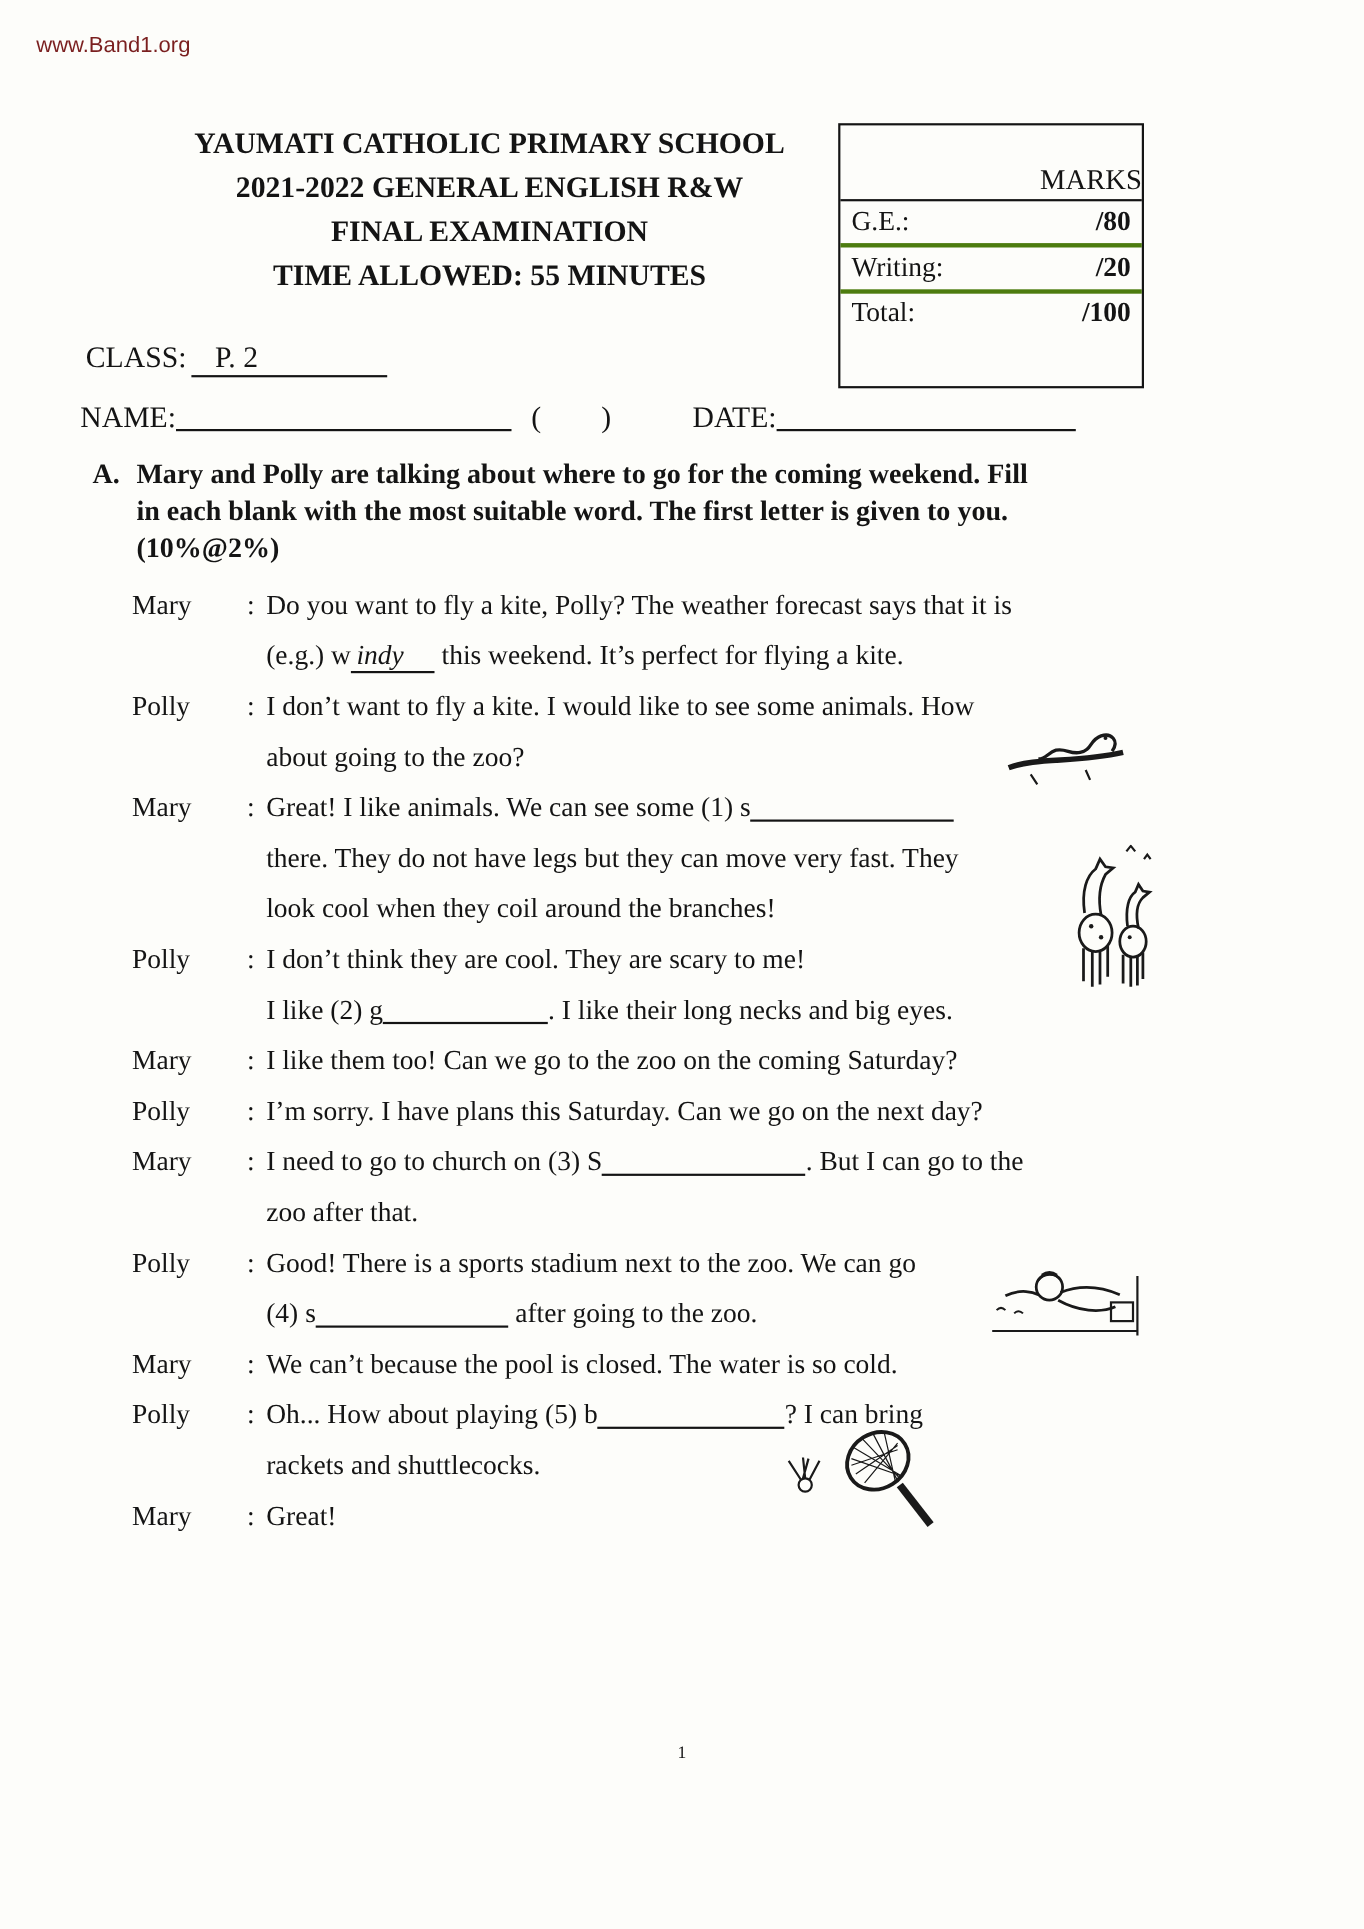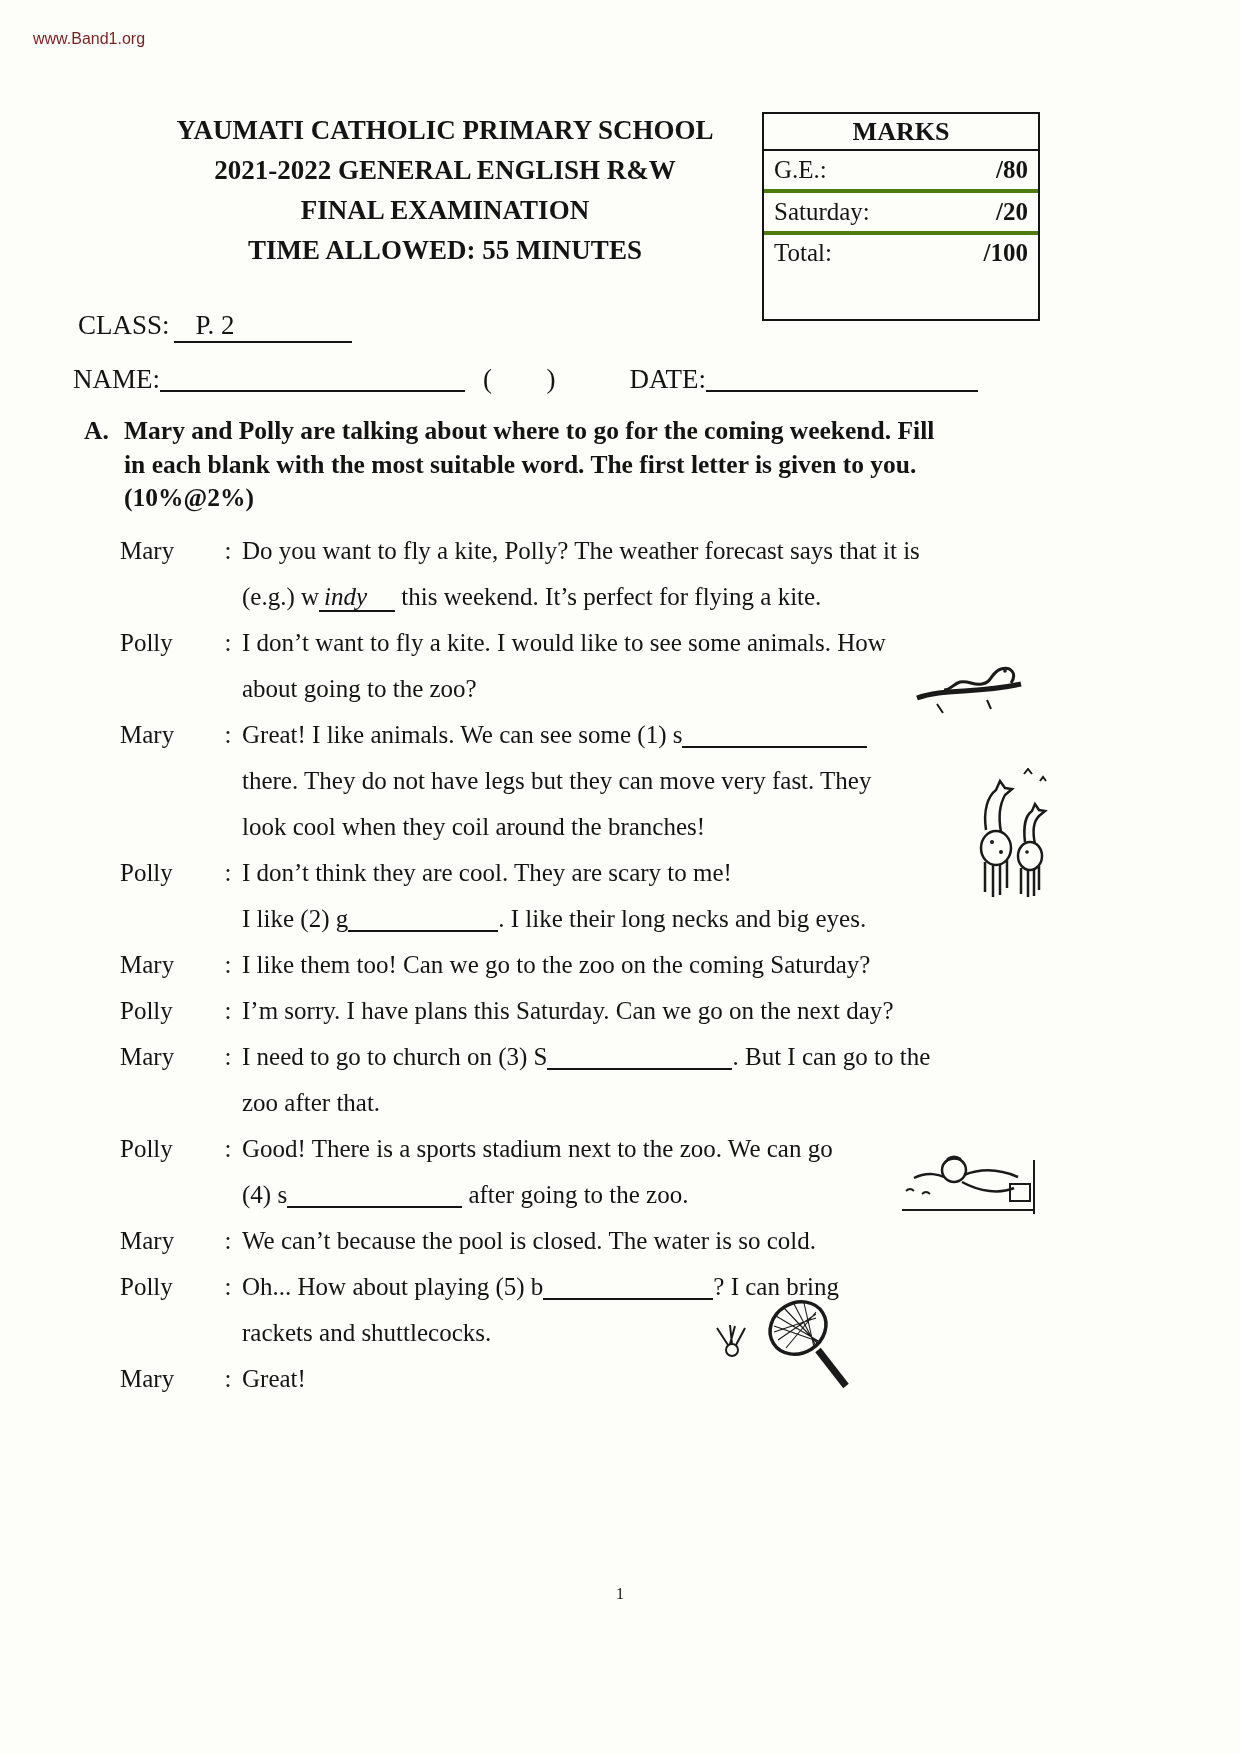--- a/index.html
+++ b/index.html
@@ -1,26 +1,26 @@
 <!DOCTYPE html>
 <html><head>
 <meta charset="utf-8">
 <style>
   * { margin:0; padding:0; box-sizing:border-box; }
   html,body { background:#e8e8e8; }
   body { width:1240px; height:1754px; position:relative; font-family:"Liberation Serif", serif; color:#141414; }
   .page { position:absolute; inset:0; background:#fdfdfa; overflow:hidden; }
 
-  .watermark { position:absolute; left:33px; top:30px; font-family:"Liberation Sans", sans-serif; font-size:16px; color:#7a1f1f; }
+  .watermark { position:absolute; left:33px; top:30px; font-family:"Liberation Sans", sans-serif; font-size:20px; color:#7a1f1f; }
 
   .header { position:absolute; left:110px; top:110px; width:670px; text-align:center; font-weight:bold; }
   .header div { font-size:27px; line-height:40px; white-space:nowrap; }
 
   .marks { position:absolute; left:762px; top:112px; width:278px; border:2px solid #141414; background:#fdfdfa; }
-  .marks-title { text-align:center; font-weight:bold; font-size:26px; padding:3px 0 2px; border-bottom:2px solid #141414; }
+  .marks-title { text-align:right; font-weight:normal; font-size:26px; padding:3px 0 2px; border-bottom:2px solid #141414;margin-top:32px; }
   .marks-row { display:flex; justify-content:space-between; align-items:center; padding:0 10px; font-size:25px; height:42px; border-bottom:4px solid #4d7c0f; }
   .marks-row:last-child { border-bottom:none; }
   .marks-row.tall { height:84px; align-items:stretch; justify-content:space-between; padding:4px 10px 4px; }
   .m-value { font-weight:bold; }
   .marks-row.tall .m-value { text-align:center; }
 
   .class-line { position:absolute; left:78px; top:310px; font-size:27px; }
   .u-class { display:inline-block; width:178px; border-bottom:2px solid #141414; padding-left:22px; margin-left:4px; }
 
   .name-line { position:absolute; left:73px; top:358px; font-size:27px; white-space:nowrap; }
@@ -58,21 +58,21 @@
   </div>
 
   <div class="marks">
     <div class="marks-title">MARKS</div>
     <div>
         <div class="marks-row">
           <span class="m-label">G.E.:</span>
           <span class="m-value">/80</span>
         </div>
         <div class="marks-row">
-          <span class="m-label">Saturday:</span>
+          <span class="m-label">Writing:</span>
           <span class="m-value">/20</span>
         </div>
         <div class="marks-row tall">
           <span class="m-label">Total:</span>
           <span class="m-value">/100</span>
         </div>
       </div>
   </div>
 
   <div class="class-line">

